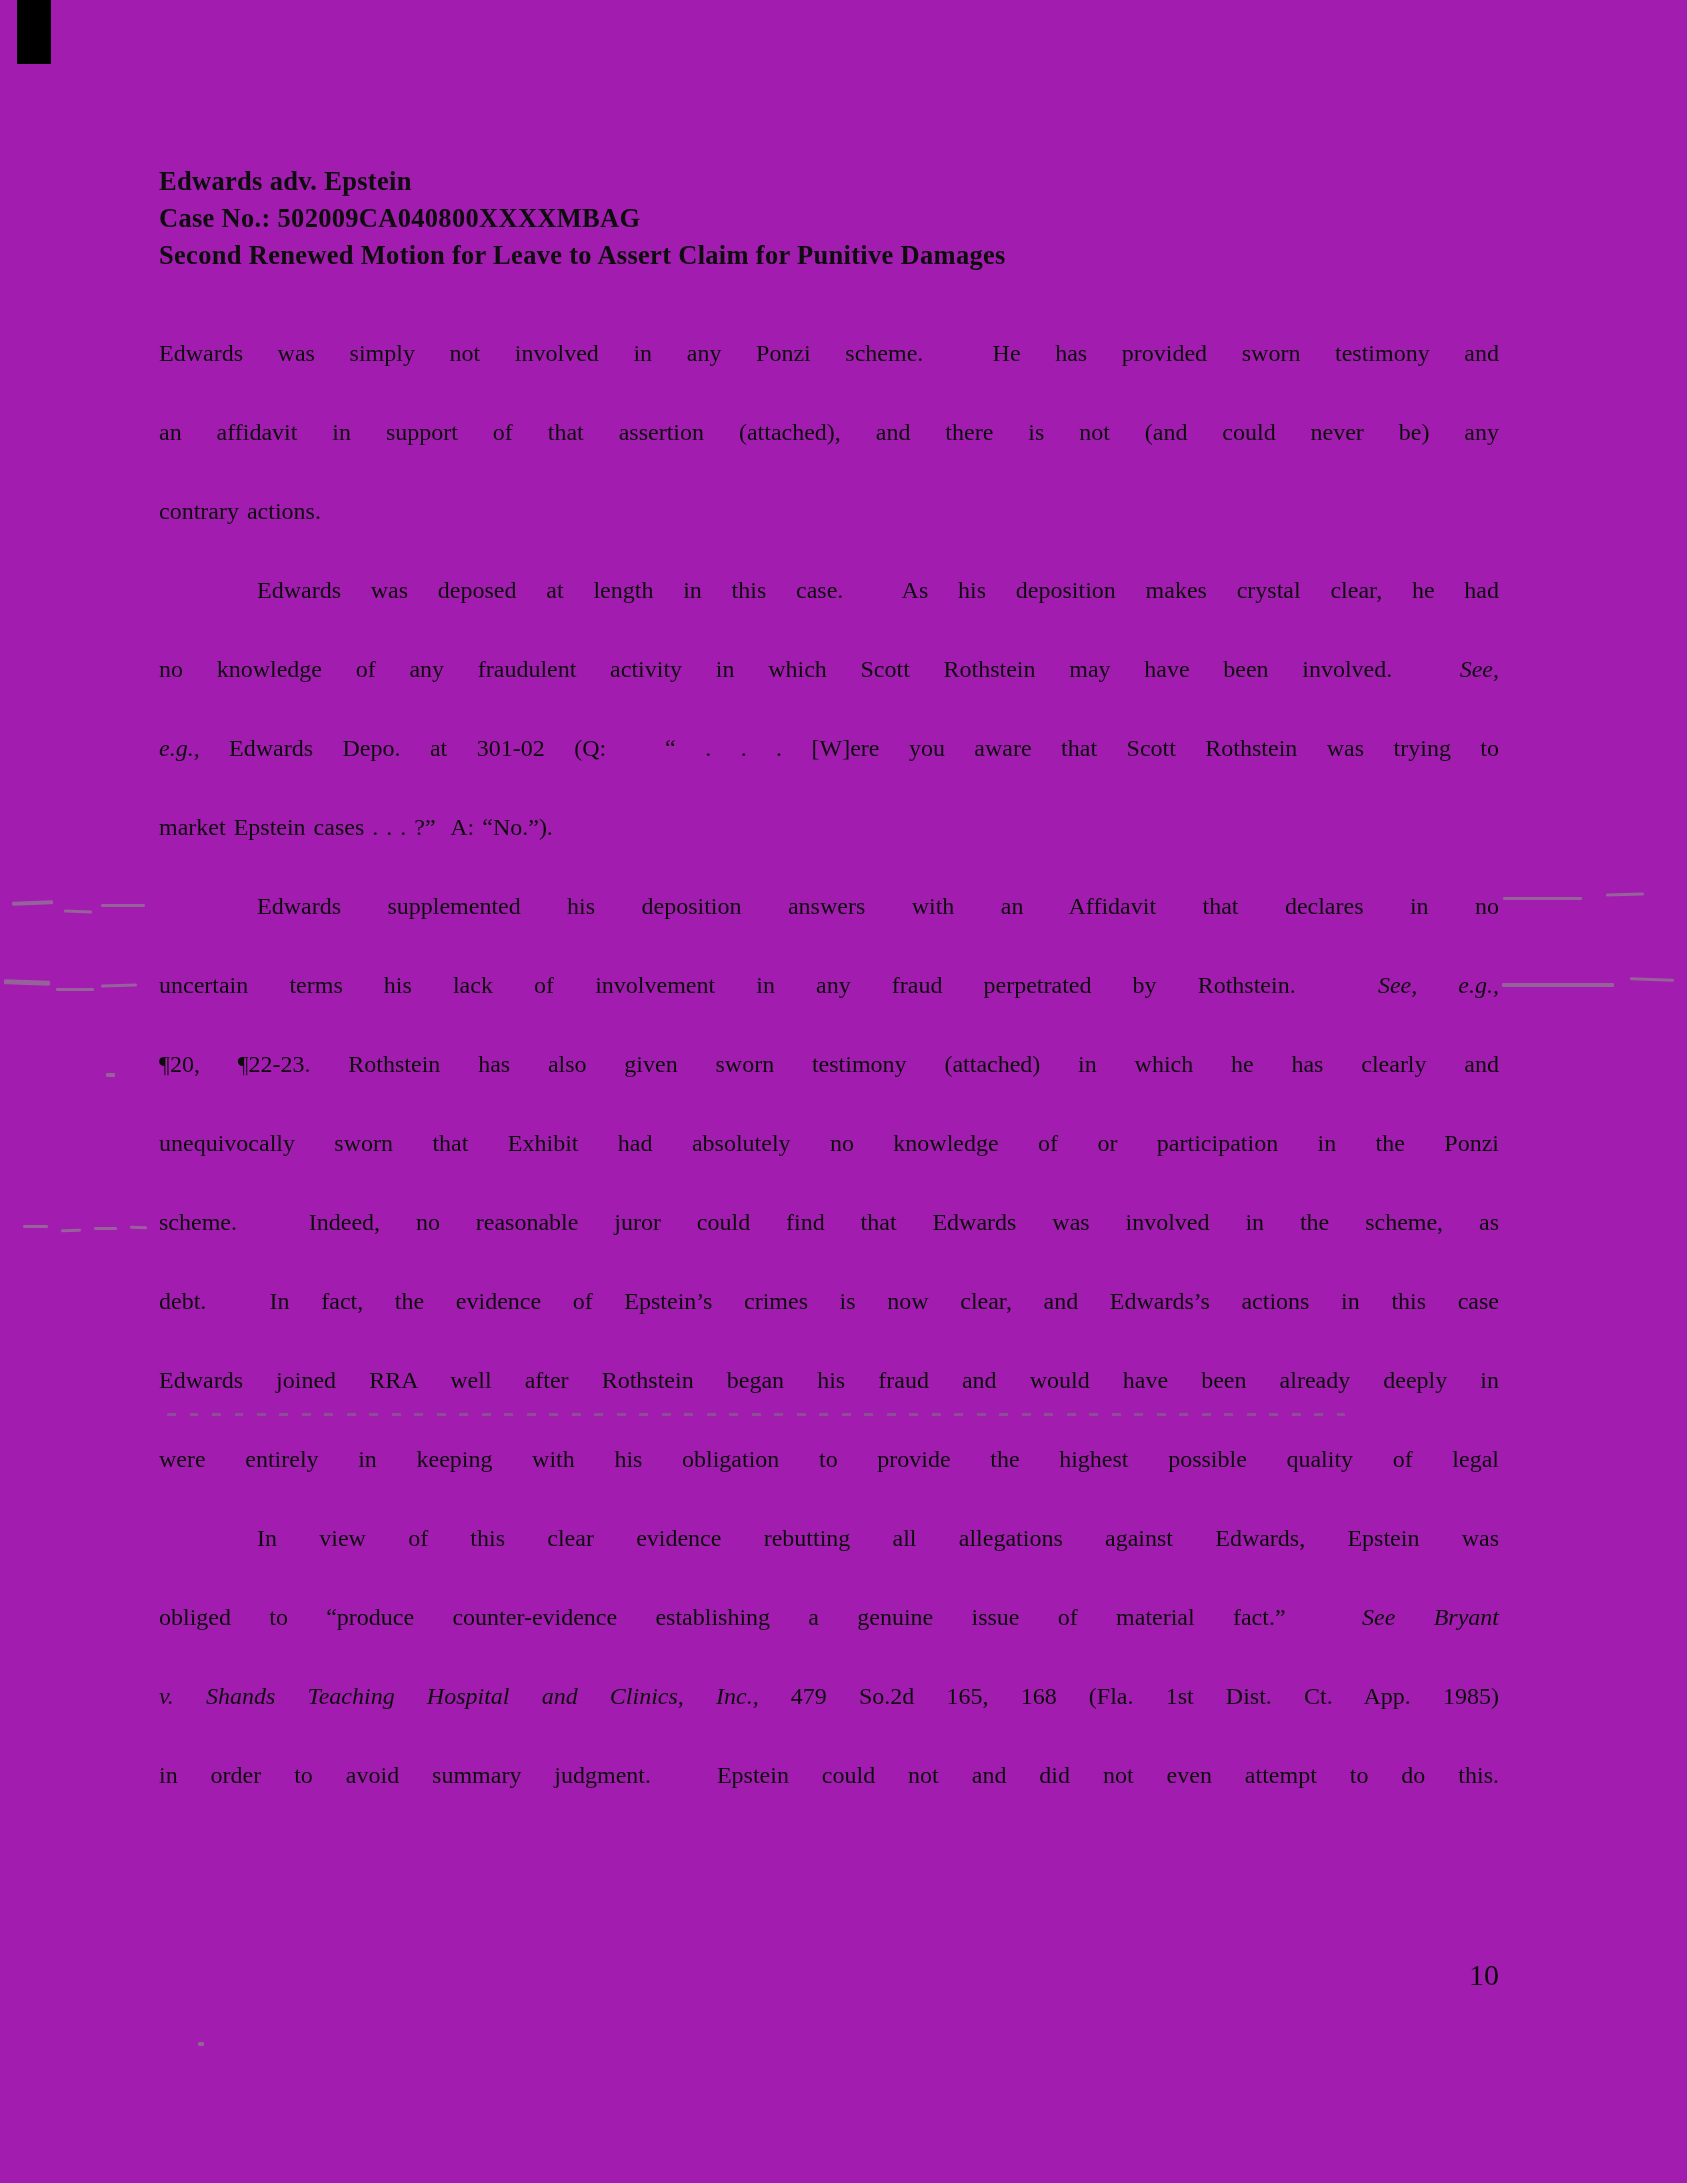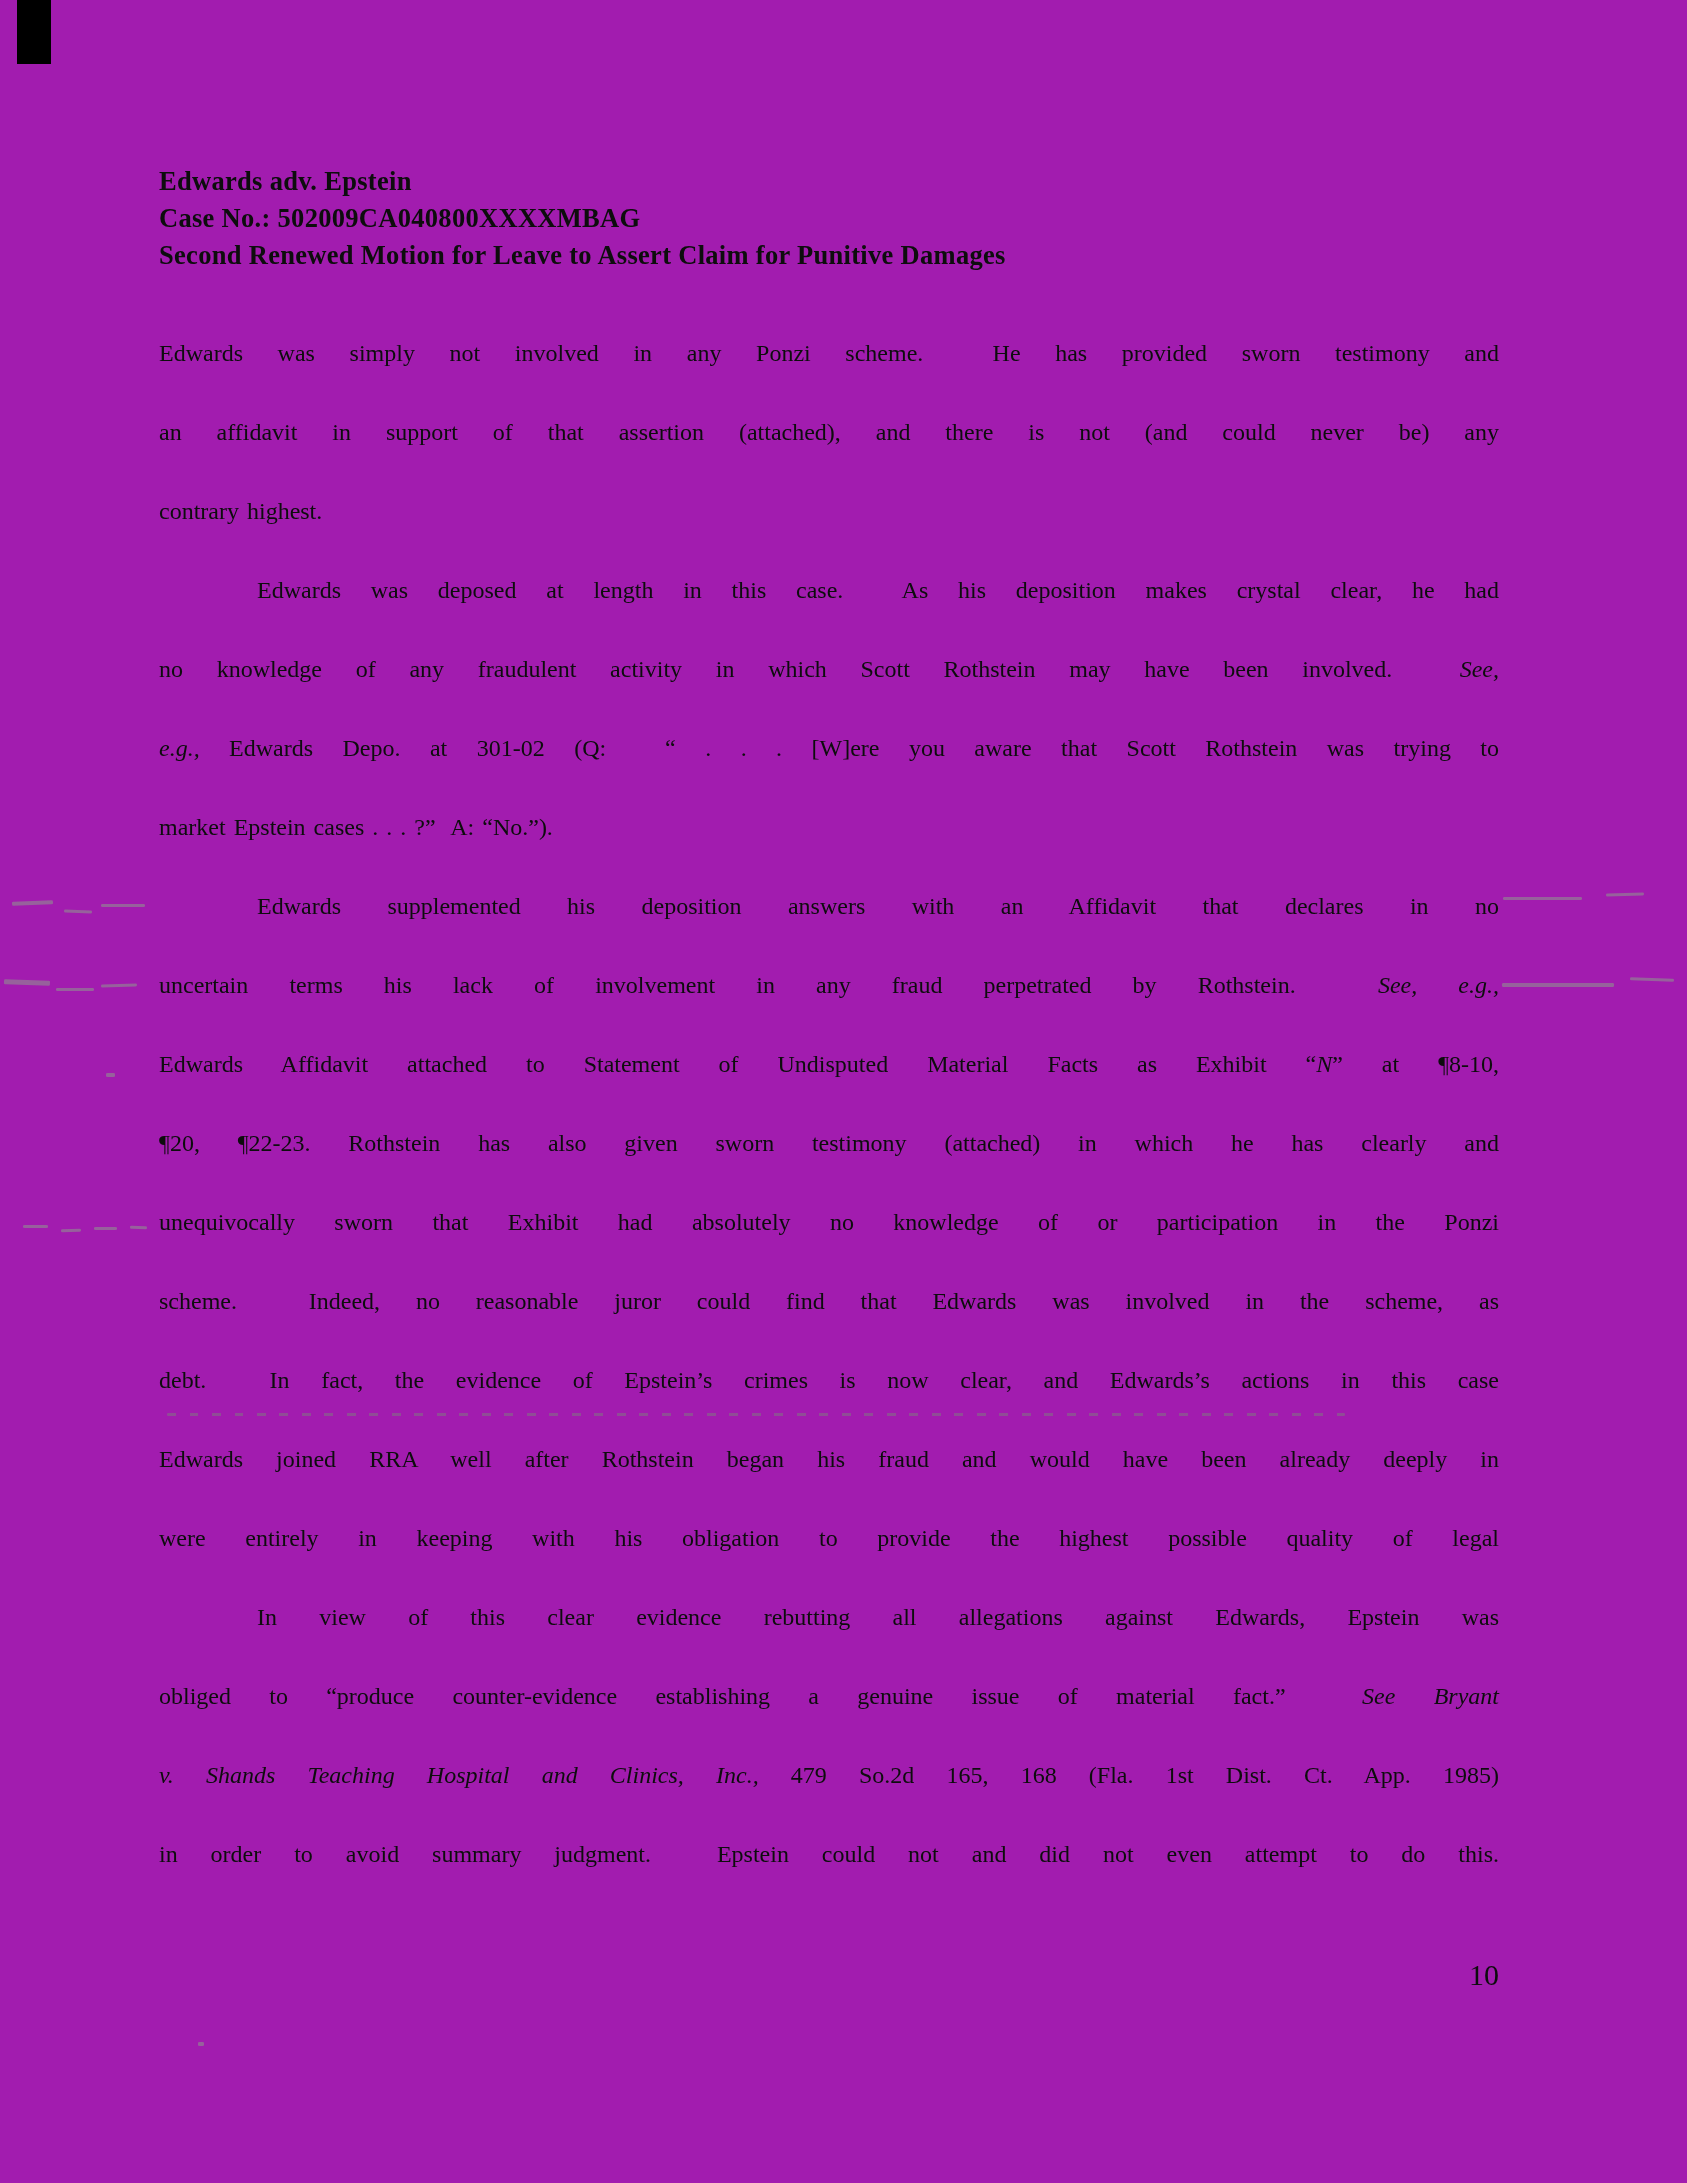--- a/index.html
+++ b/index.html
@@ -82,28 +82,27 @@
 
   <div class="header">
     <div>Edwards adv. Epstein</div>
     <div>Case No.: 502009CA040800XXXXMBAG</div>
     <div>Second Renewed Motion for Leave to Assert Claim for Punitive Damages</div>
   </div>
 
   <div class="body-text" id="body-lines">
       <div class="line fill"><span>Edwards was simply not involved in any Ponzi scheme.&nbsp; He has provided sworn testimony and</span></div>
       <div class="line fill"><span>an affidavit in support of that assertion (attached), and there is not (and could never be) any</span></div>
-      <div class="line end"><span>contrary highest.</span></div>
+      <div class="line end"><span>contrary actions.</span></div>
       <div class="line fill indent"><span>Edwards was deposed at length in this case.&nbsp; As his deposition makes crystal clear, he had</span></div>
       <div class="line fill"><span>no knowledge of any fraudulent activity in which Scott Rothstein may have been involved.&nbsp; </span><em>See,</em></div>
       <div class="line fill"><em>e.g.,</em><span> Edwards Depo. at 301-02 (Q:&nbsp; “ . . . [W]ere you aware that Scott Rothstein was trying to</span></div>
       <div class="line end"><span>market Epstein cases . . . ?”&nbsp; A: “No.”).</span></div>
       <div class="line fill indent"><span>Edwards supplemented his deposition answers with an Affidavit that declares in no</span></div>
       <div class="line fill"><span>uncertain terms his lack of involvement in any fraud perpetrated by Rothstein.&nbsp; </span><em>See, e.g.,</em></div>
-      <div class="line fill"><span>Edwards Affidavit attached to Statement of Undisputed Material Facts as Exhibit “</span><em>N</em><span>” at ¶8-10,</span></div>
       <div class="line fill"><span>¶20, ¶22-23. Rothstein has also given sworn testimony (attached) in which he has clearly and</span></div>
       <div class="line fill"><span>unequivocally sworn that Exhibit had absolutely no knowledge of or participation in the Ponzi</span></div>
       <div class="line fill"><span>scheme.&nbsp; Indeed, no reasonable juror could find that Edwards was involved in the scheme, as</span></div>
       <div class="line fill"><span>debt.&nbsp; In fact, the evidence of Epstein’s crimes is now clear, and Edwards’s actions in this case</span></div>
       <div class="line fill"><span>Edwards joined RRA well after Rothstein began his fraud and would have been already deeply in</span></div>
       <div class="line fill"><span>were entirely in keeping with his obligation to provide the highest possible quality of legal</span></div>
       <div class="line fill indent"><span>In view of this clear evidence rebutting all allegations against Edwards, Epstein was</span></div>
       <div class="line fill"><span>obliged to “produce counter-evidence establishing a genuine issue of material fact.”&nbsp; </span><em>See Bryant</em></div>
       <div class="line fill"><em>v. Shands Teaching Hospital and Clinics, Inc.,</em><span> 479 So.2d 165, 168 (Fla. 1st Dist. Ct. App. 1985)</span></div>
       <div class="line fill"><span>in order to avoid summary judgment.&nbsp; Epstein could not and did not even attempt to do this.</span></div>

